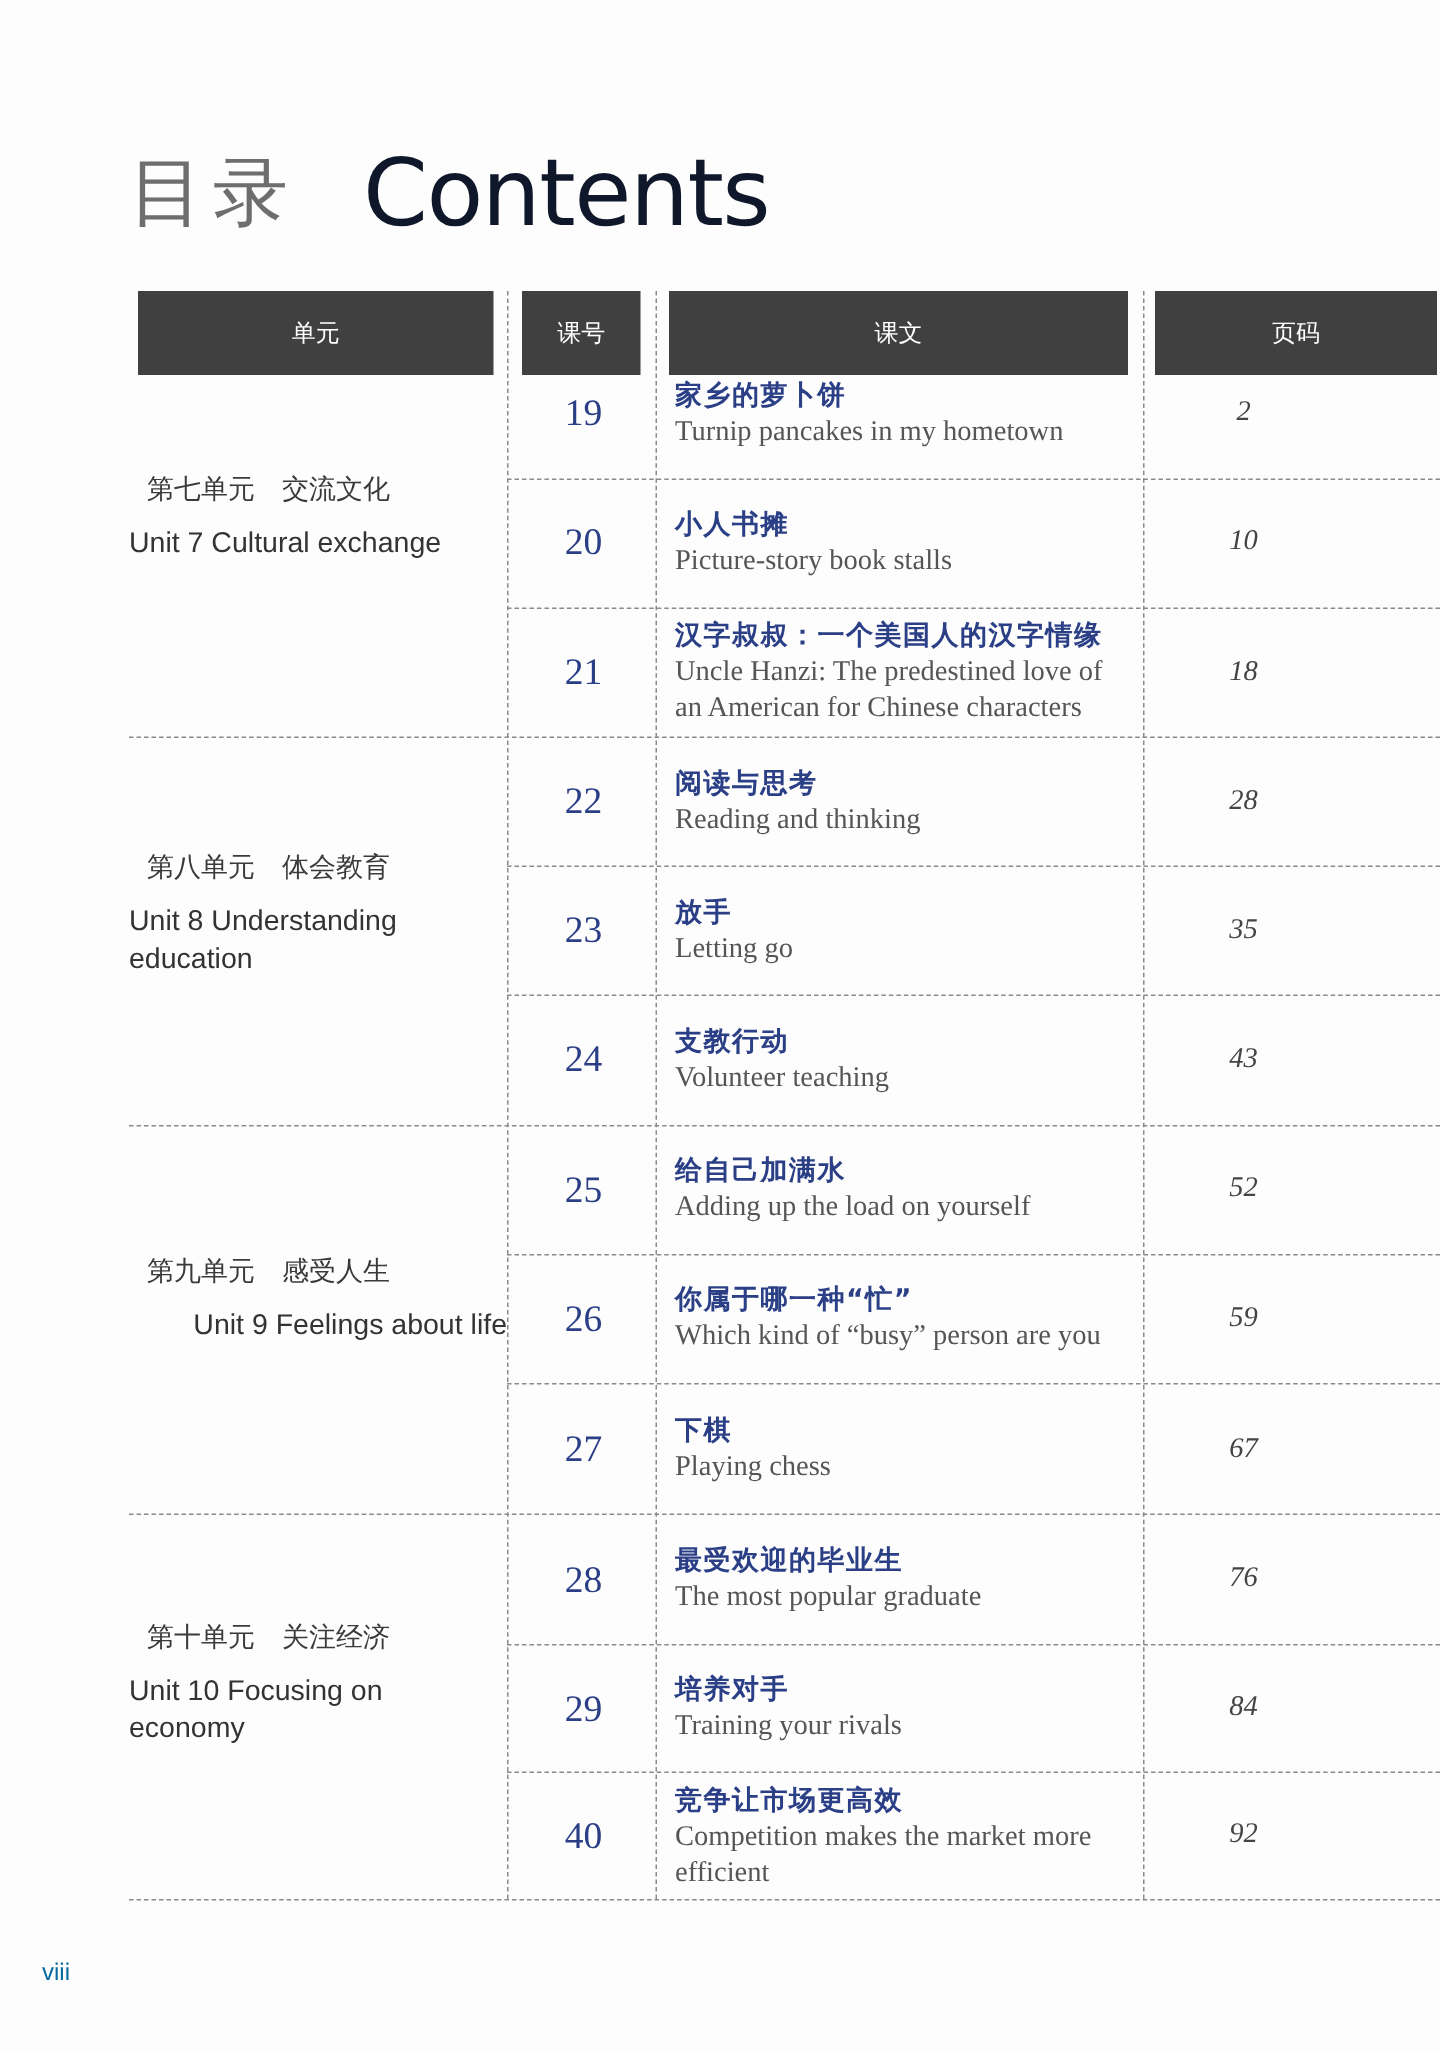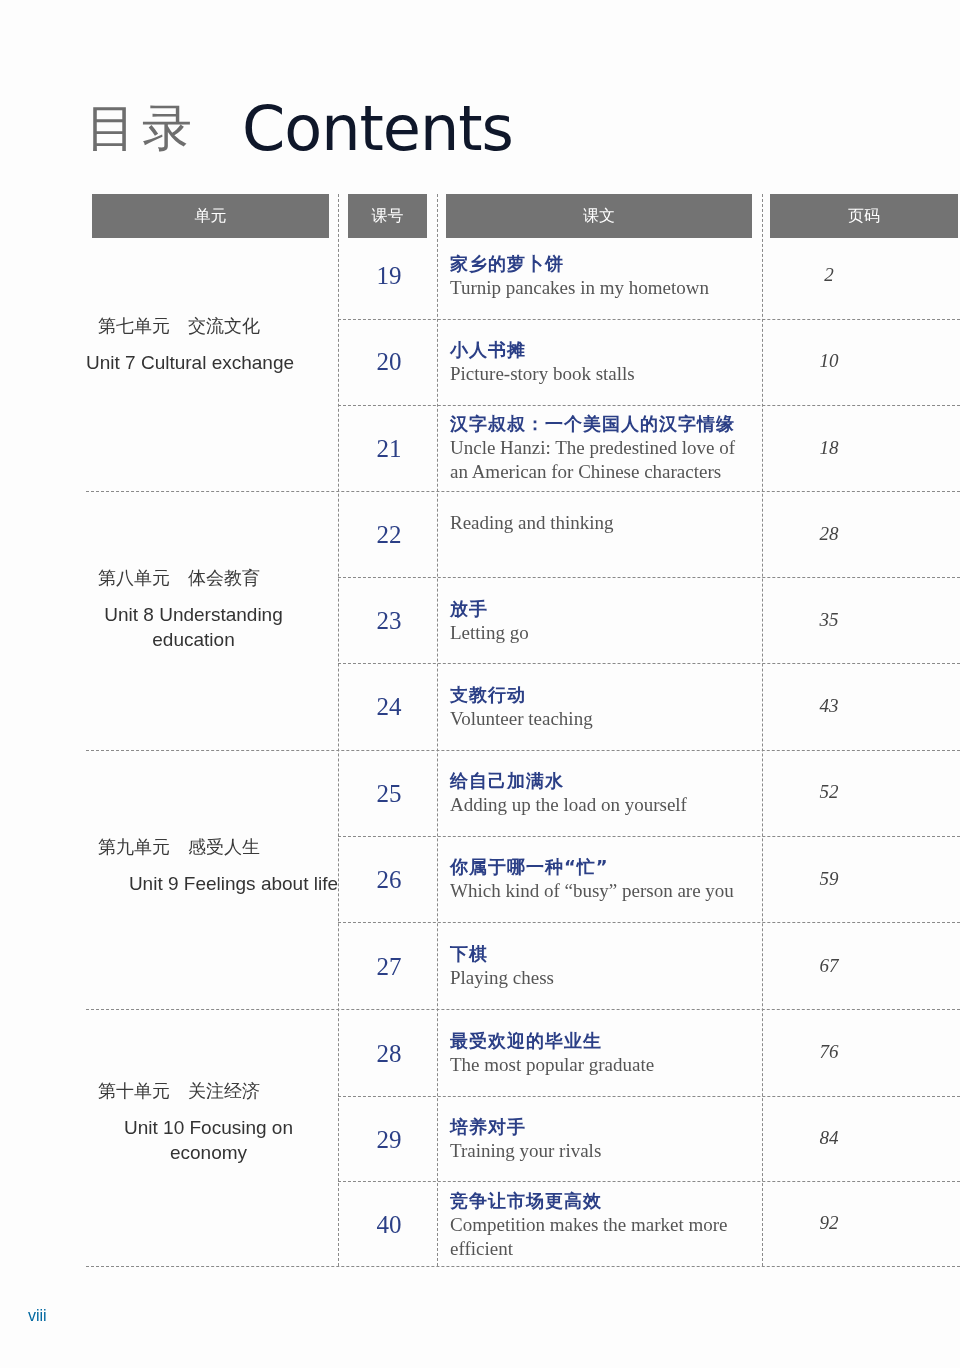--- a/index.html
+++ b/index.html
@@ -13,35 +13,35 @@
   }
   .title-cn {
     font-family: "DejaVu Sans", sans-serif; font-size: 50px; color: #6e6e6e; letter-spacing: 6px;
     font-weight: normal;
   }
   .title-en {
     font-family: "DejaVu Sans", sans-serif; font-size: 62px; color: #0f172a; margin-left: 44px;
     font-weight: normal; letter-spacing: -1px;
   }
   .hdr {
-    position: absolute; top: 194px; height: 44px; background: #737373; color: #ffffff;
+    position: absolute; top: 194px; height: 56px; background: #404040; color: #ffffff;
     font-family: "DejaVu Sans", sans-serif; font-size: 16px;
     display: flex; align-items: center; justify-content: center;
   }
   .vline { position: absolute; border-left: 1px dashed #8a8a8a; width: 0; }
   .hline { position: absolute; border-top: 1px dashed #8a8a8a; height: 0; }
   .unit {
     position: absolute; left: 86px; width: 252px; color: #333;
   }
   .unit-cn {
     font-family: "DejaVu Sans", sans-serif; font-size: 18px; color: #3a3a3a; margin-left: 12px;
   }
   .unit-en {
     font-family: "Liberation Sans", sans-serif; font-size: 19px; color: #333; margin-top: 12px;
-    text-align: center; line-height: 25px;
+    text-align: left; line-height: 25px;
   }
   .lesson-num {
     position: absolute; left: 340px; width: 98px; text-align: center;
     font-family: Liberation Serif, serif; font-size: 25px; color: #2b3f86;
   }
   .text-cell { position: absolute; left: 450px; width: 306px; }
   .text-cn {
     font-family: "DejaVu Sans", sans-serif; font-size: 18px; color: #2b3f86; font-weight: bold;
     line-height: 24px; letter-spacing: 1px;
   }
@@ -124,20 +124,21 @@
   <div class="lesson-num" style="top:435px;">21</div>
   <div class="text-cell" style="top:412px;">
     <div class="text-cn">汉字叔叔：一个美国人的汉字情缘</div>
     <div class="text-en">Uncle Hanzi: The predestined love of an American for Chinese characters</div>
   </div>
   <div class="page-num" style="top:437px;">18</div>
 </div>
 <div>
   <div class="lesson-num" style="top:521px;">22</div>
   <div class="text-cell" style="top:511px;">
+    <div class="text-cn">阅读与思考</div>
     <div class="text-en">Reading and thinking</div>
   </div>
   <div class="page-num" style="top:523px;">28</div>
 </div>
 <div>
   <div class="lesson-num" style="top:607px;">23</div>
   <div class="text-cell" style="top:597px;">
     <div class="text-cn">放手</div>
     <div class="text-en">Letting go</div>
   </div>

